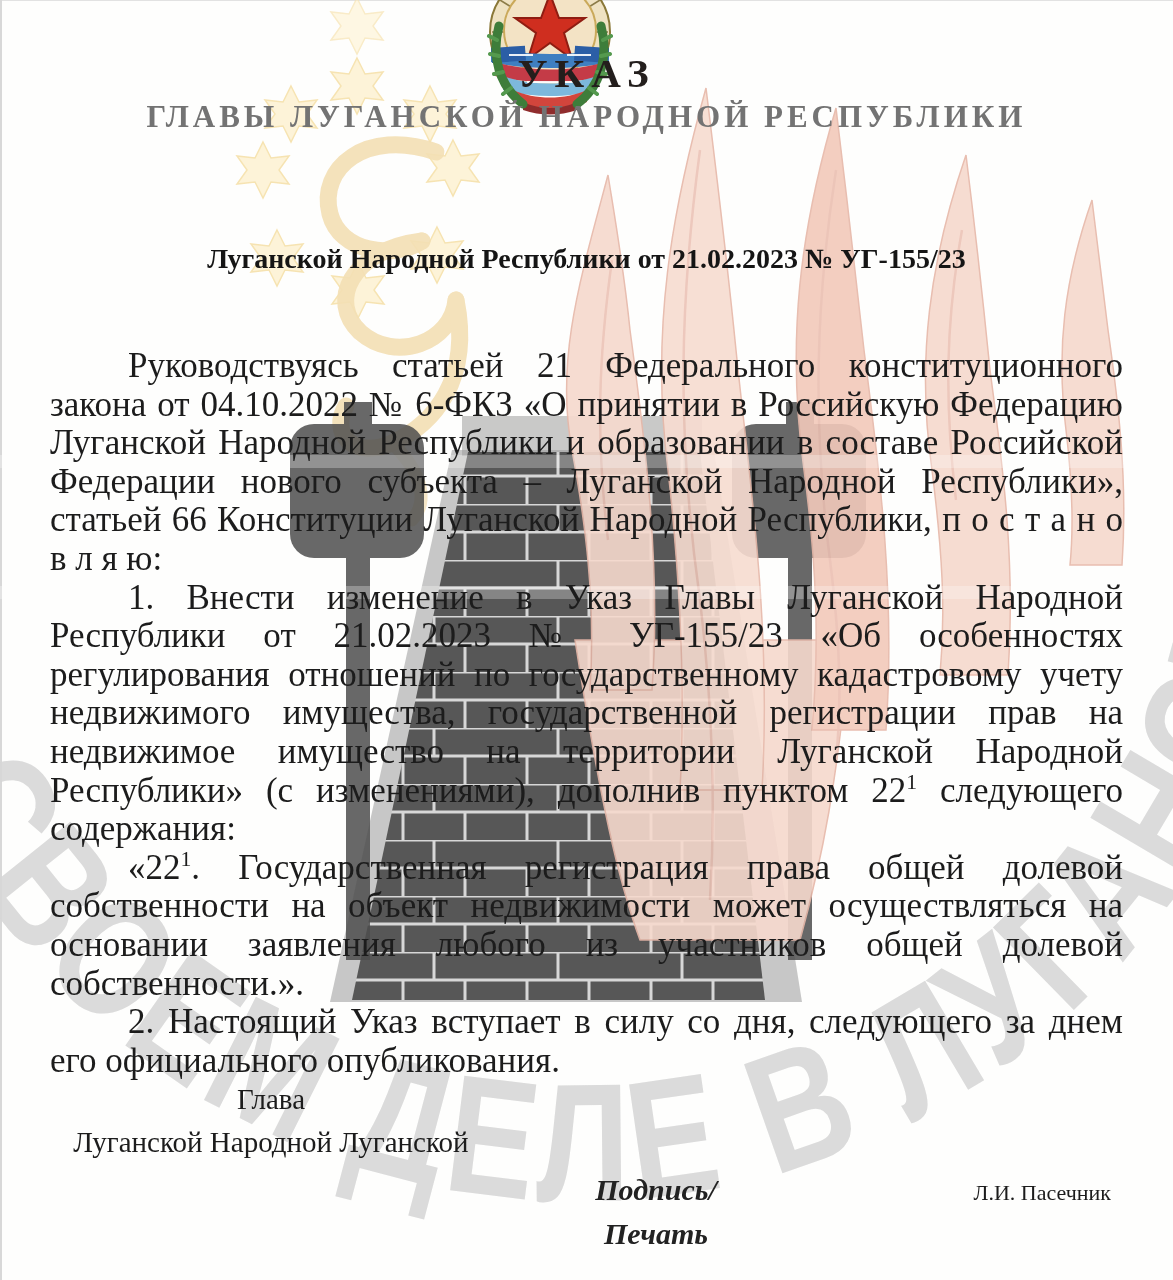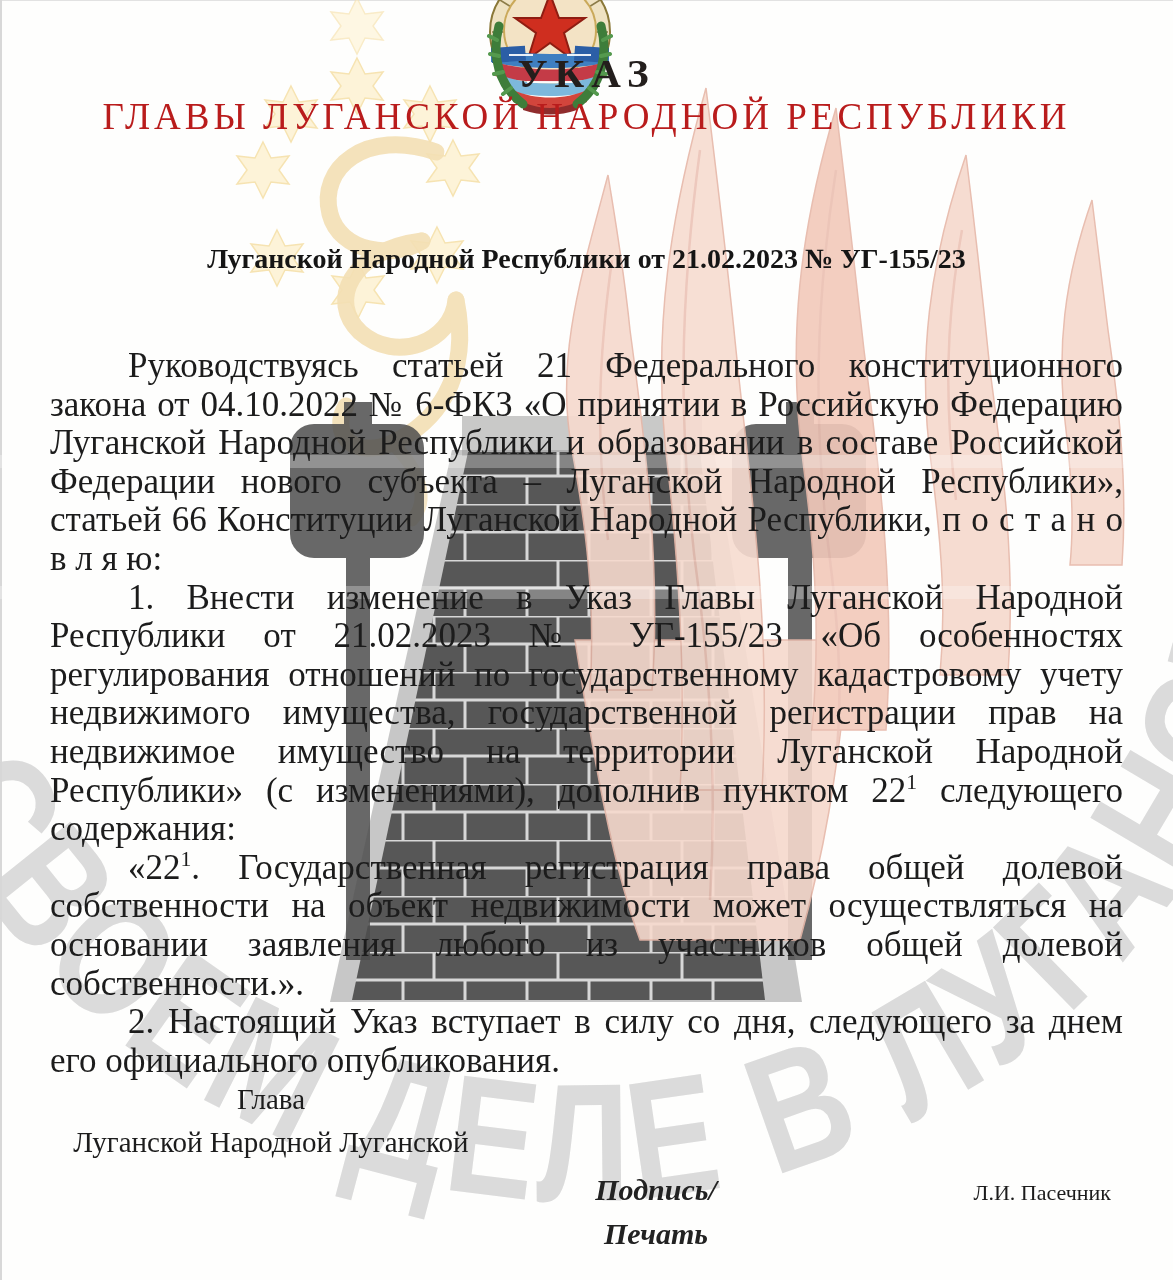--- a/index.html
+++ b/index.html
@@ -7,21 +7,21 @@
     position:relative; width:1173px; height:1280px; margin:0 auto;
     background:#fefefdff; overflow:hidden;
     font-family:"Liberation Serif", serif; color:#1c1c1c;
     box-shadow: inset 2px 0 0 #d8d8d8, inset 0 1px 0 #e2e2e2;
   }
   .wm{position:absolute; inset:0; z-index:0; pointer-events:none;}
   .content{position:relative; z-index:2;}
   .emblem{position:absolute; left:483px; top:-40px; z-index:2;}
   .header{padding-top:52px; text-align:center;}
   .decree-word{font-size:41px; font-weight:bold; letter-spacing:7px; line-height:42px; color:#231e1c;}
-  .issuer{font-size:37px; font-weight:normal; letter-spacing:4px; line-height:46px; color:#b91c1c;}
+  .issuer{font-size:31px; font-weight:bold; letter-spacing:4px; line-height:46px; color:#737373;}
   .subject{margin-top:100px; text-align:center; font-weight:bold; font-size:28px; line-height:37px; color:#151515;}
   .body{margin:70px 50px 8px 50px; text-align:justify; font-size:35px; line-height:38.6px;}
   .para{margin:0; text-indent:78px;}
   .para sup{font-size:0.62em; line-height:0; vertical-align:super;}
   .sig-left{position:absolute; left:48px; top:1078px; width:446px; text-align:center; font-size:29px; line-height:43px;}
   .sig-center{position:absolute; left:556px; top:1168px; width:200px; text-align:center; font-weight:bold; font-style:italic; font-size:30px; line-height:44px; color:#222;}
   .sig-right{position:absolute; right:62px; top:1180px; font-size:22px;}
   .band{position:absolute; left:0; width:1173px; height:13px; background:#ffffff; opacity:.28; z-index:1;}
 </style>
 </head>

